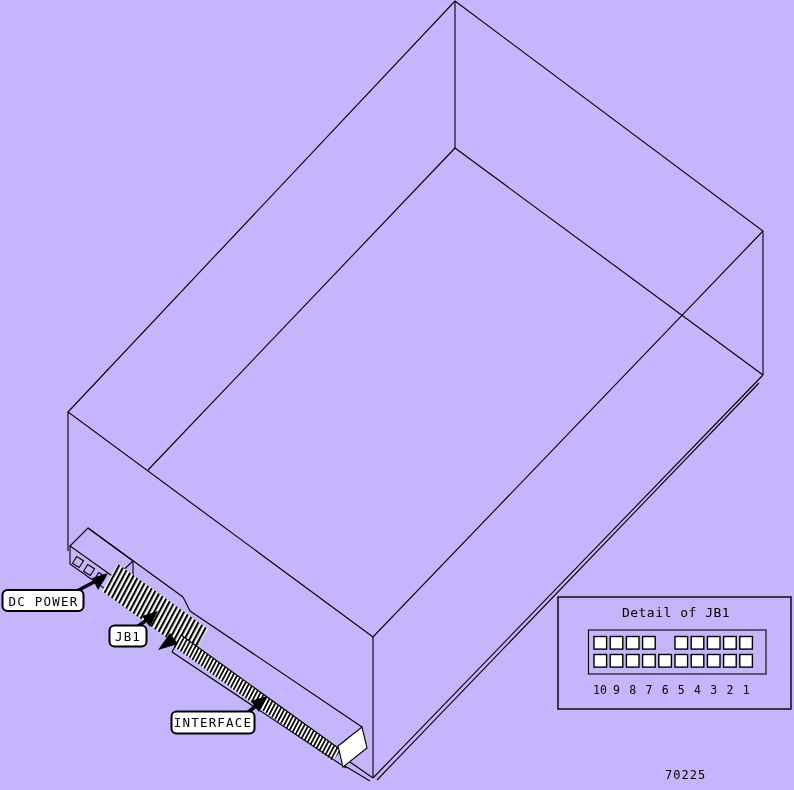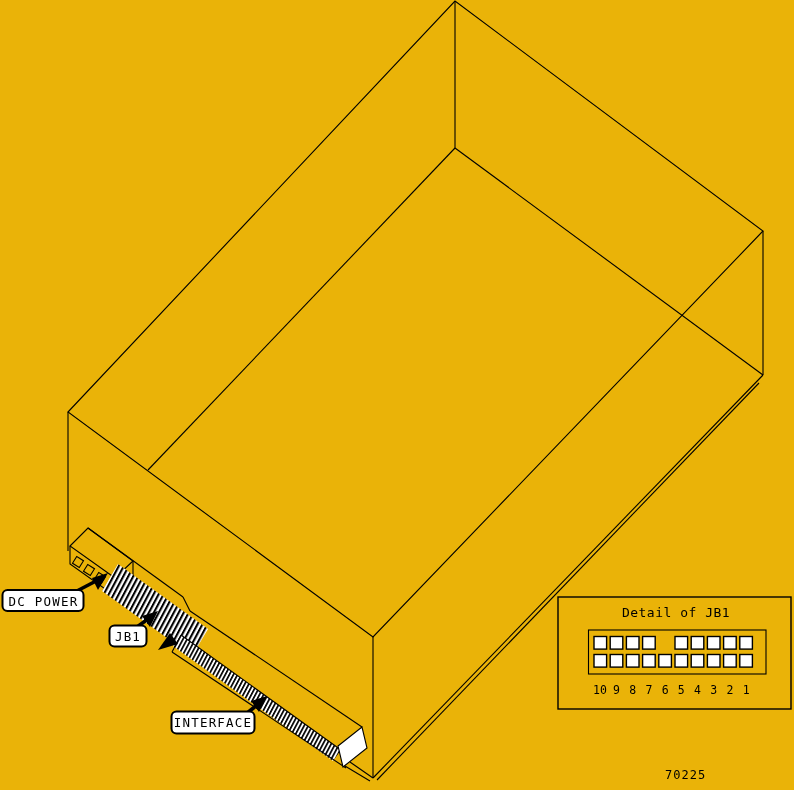--- a/index.html
+++ b/index.html
@@ -4,21 +4,21 @@
 <style>
   html, body {
     margin: 0;
     padding: 0;
     background: #ffffff;
   }
   .page {
     position: relative;
     width: 794px;
     height: 790px;
-    background: #eab308;
+    background: #c4b5fd;
     font-family: "DejaVu Sans Mono", "Liberation Mono", monospace;
   }
   svg { display: block; }
   .ln   { stroke: #000; stroke-width: 1.1; fill: none; }
   .ln15 { stroke: #000; stroke-width: 1.4; fill: none; }
   .leader { stroke: #000; stroke-width: 3.6; fill: none; }
   .arrowhead { fill: #000; stroke: none; }
   .callout-box { fill: #fff; stroke: #000; stroke-width: 2; }
   .callout-text {
     fill: #000; stroke: none;

